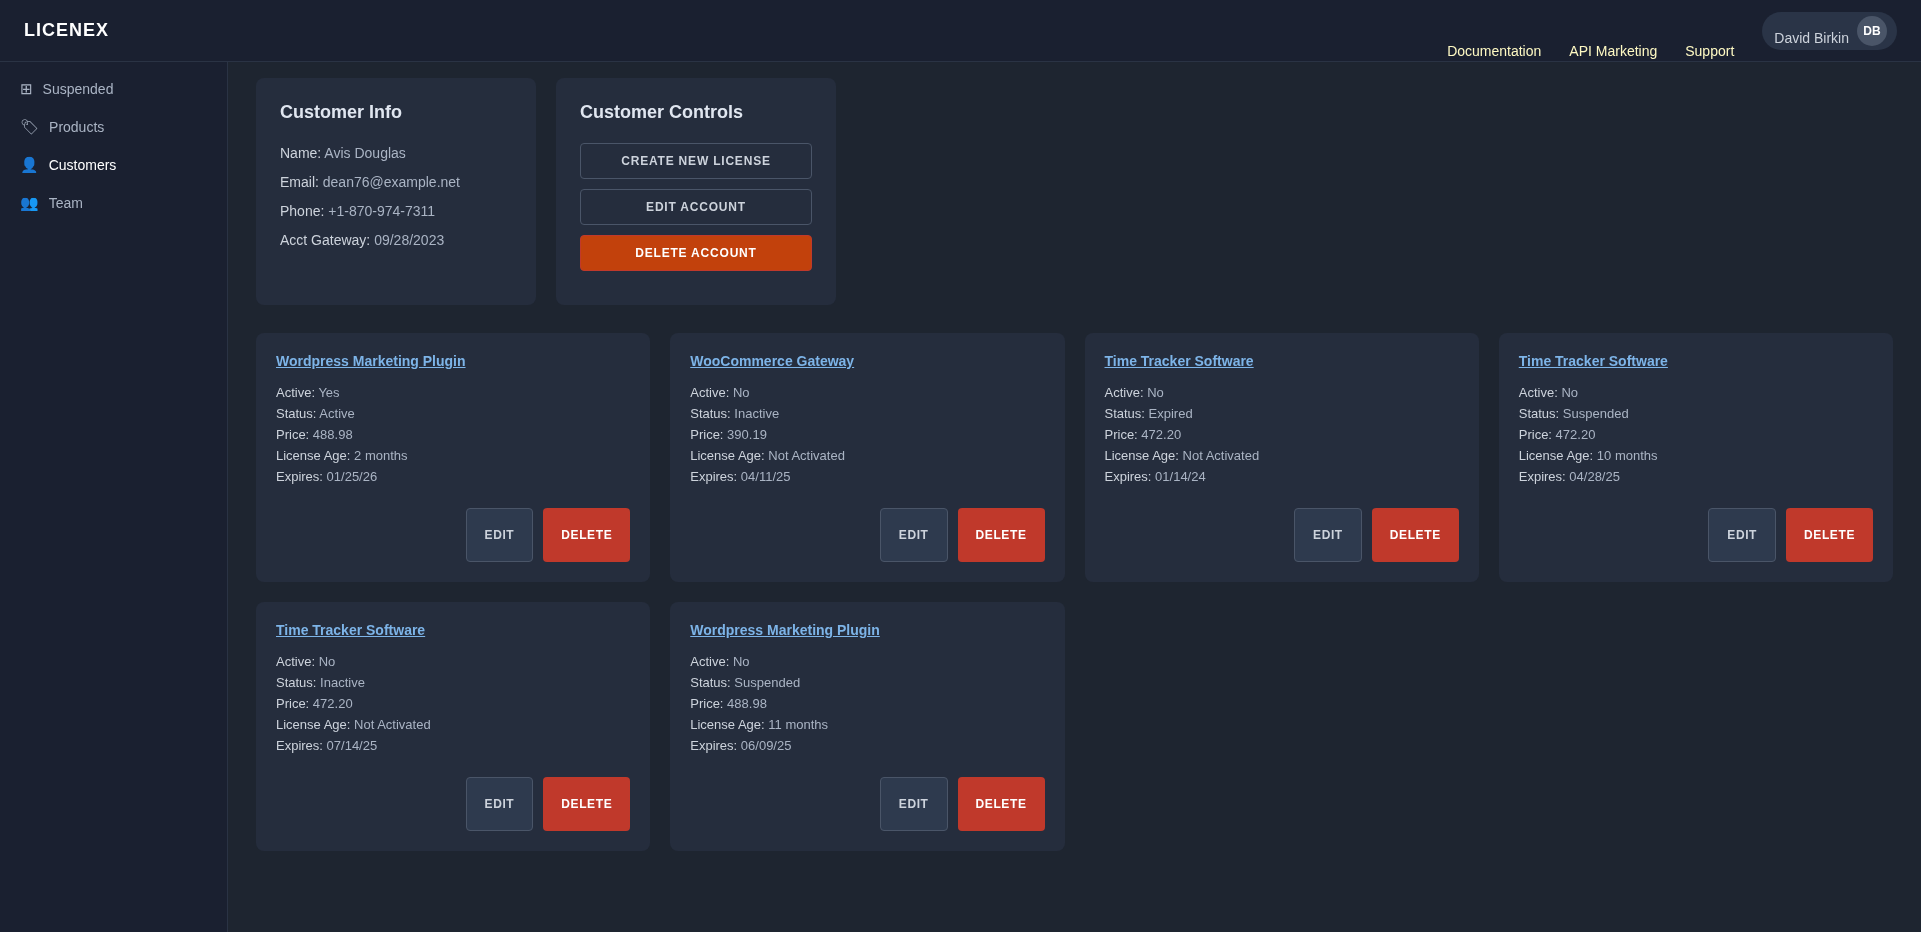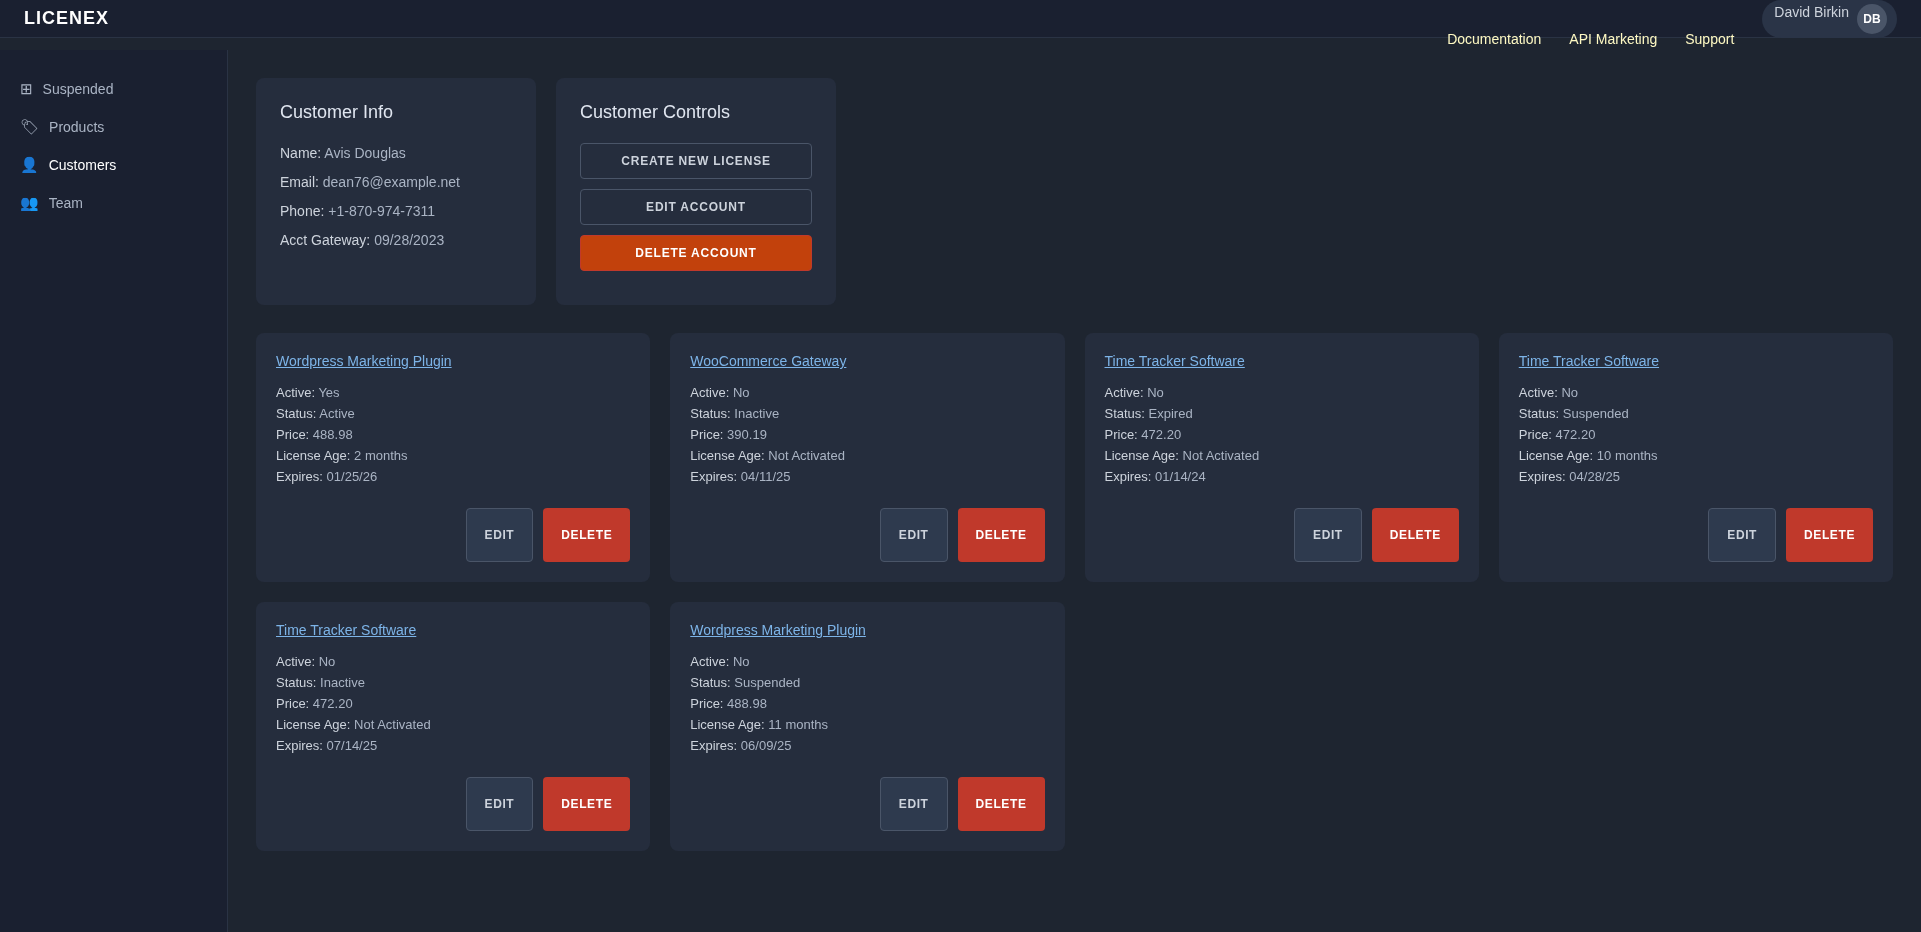--- a/index.html
+++ b/index.html
@@ -9,21 +9,21 @@
       color: #cdd3dc;
       display: flex;
       flex-direction: column;
       height: 100vh;
       overflow: hidden;
     }
     
     .header {
       background: #1a2030;
       border-bottom: 1px solid #2a3344;
-      height: 38px;
+      height: 62px;
       display: flex;
       align-items: center;
       justify-content: space-between;
       padding: 0 24px;
       position: fixed;
       top: 0; left: 0; right: 0;
       z-index: 100;
     }
     .header-logo {
       font-weight: 700;
@@ -38,21 +38,21 @@
     }
     .header-nav a {
       color: #fef9c3;
       text-decoration: none;
       font-size: 14px;
       cursor: pointer;
       margin-top: 40px;
     }
     .user-badge {
       display: flex;
-      align-items: flex-start;
+      align-items: flex-end;
       gap: 8px;
       background: #2a3447;
       border-radius: 20px;
       padding: 4px 10px 4px 12px;
       cursor: pointer;
     }
     .user-name { font-size: 14px; color: #cdd3dc; }
     .user-avatar {
       width: 30px; height: 30px;
       background: #4a5568;
@@ -100,21 +100,21 @@
     }
     .card {
       background: #252d3d;
       border-radius: 8px;
       padding: 24px;
     }
     .customer-info-card { min-width: 280px; }
     .customer-controls-card { min-width: 280px; }
     .card-title {
       font-size: 18px;
-      font-weight: 400;
+      font-weight: 700;
       color: #e0e6f0;
       margin-bottom: 20px;
     }
     .info-row {
       font-size: 14px;
       color: #aab4c4;
       margin-bottom: 8px;
       line-height: 1.5;
     }
     .info-row span.label { color: #cdd3dc; font-weight: 500; }
@@ -154,21 +154,21 @@
       display: flex;
       flex-direction: column;
       justify-content: space-between;
     }
     .license-name {
       font-size: 14px;
       color: #7db4e8;
       text-decoration: underline;
       cursor: pointer;
       margin-bottom: 16px;
-      font-weight: 400;
+      font-weight: 700;
     }
     .license-detail {
       font-size: 13px;
       color: #aab4c4;
       margin-bottom: 6px;
     }
     .license-actions {
       display: flex;
       gap: 10px;
       margin-top: 18px;

